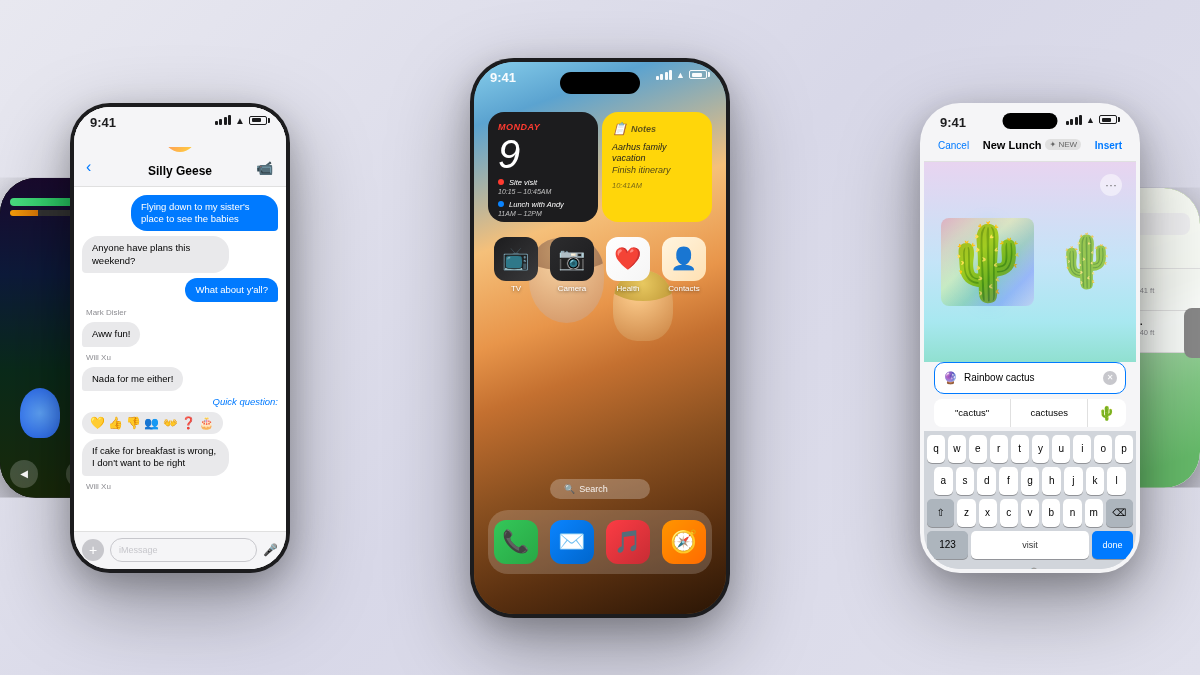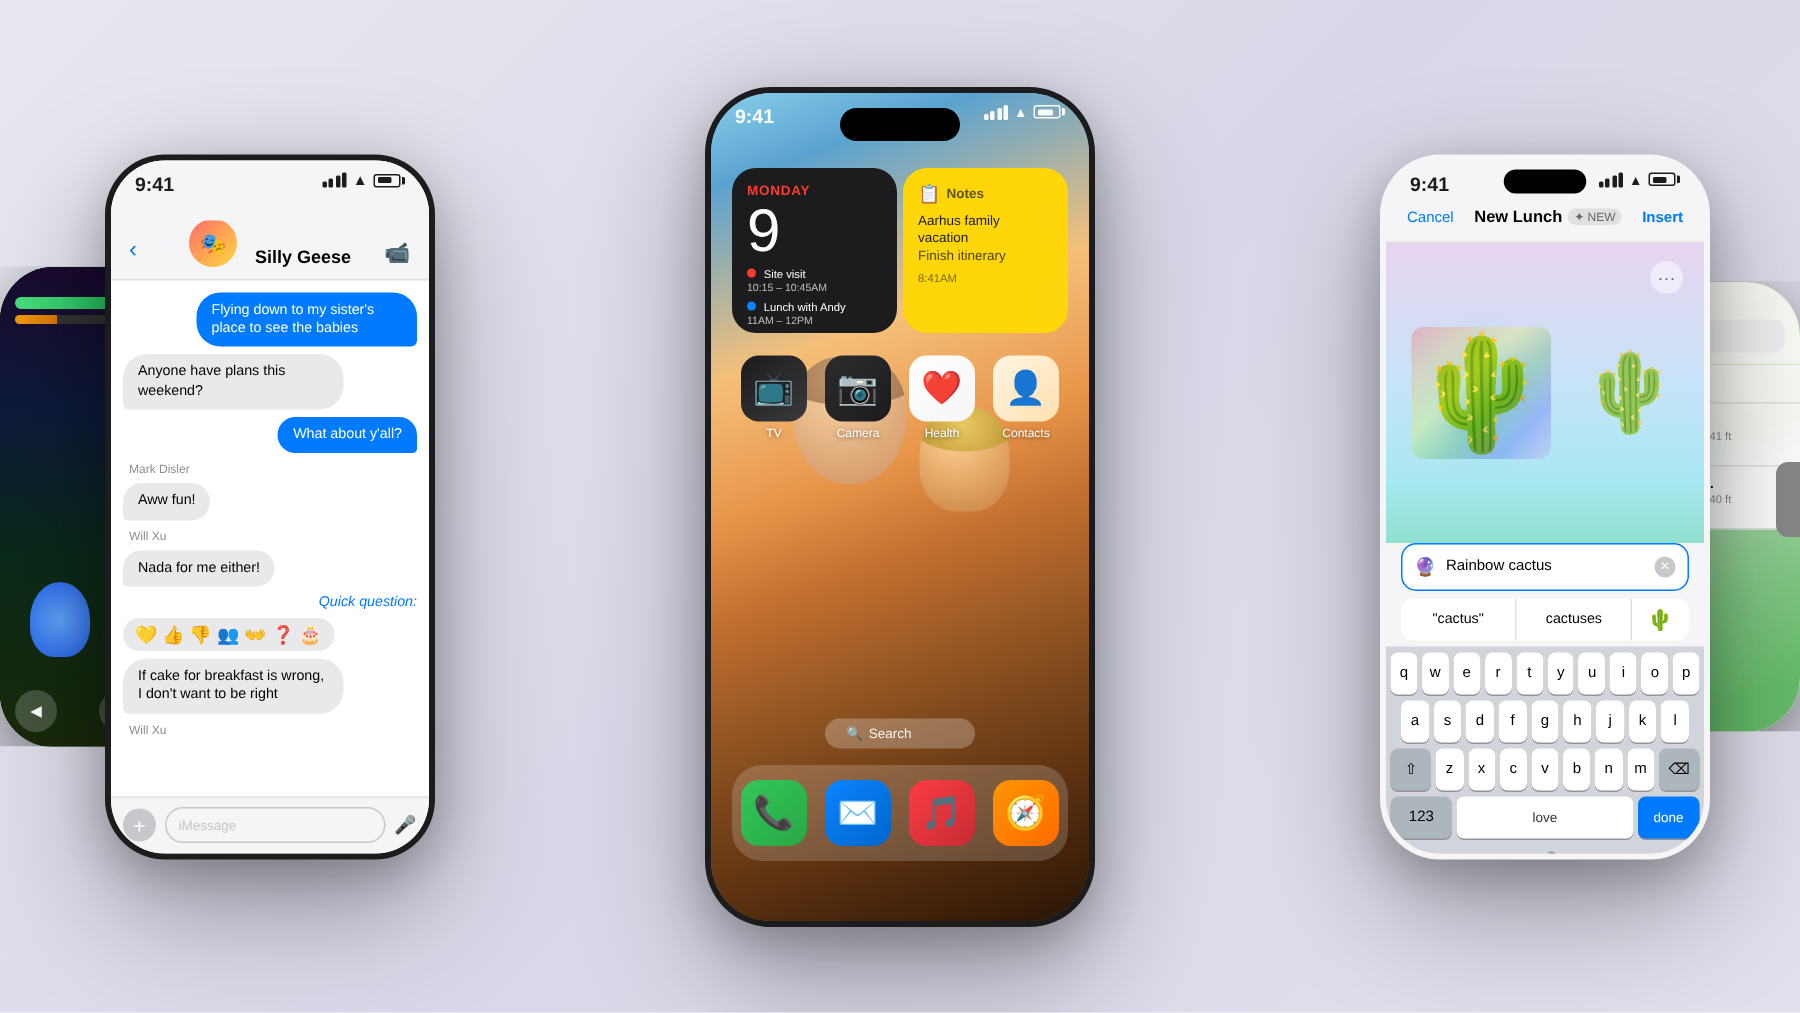--- a/index.html
+++ b/index.html
@@ -374,20 +374,21 @@
     }
 
     
     .widgets-area {
       position: absolute;
       top: 50px;
       left: 14px;
       right: 14px;
       display: flex;
       gap: 4px;
+      font-style: italic;
     }
     .widget-calendar {
       flex: 1;
       height: 110px;
       background: #1c1c1e;
       border-radius: 16px;
       overflow: hidden;
       padding: 10px;
     }
     .widget-cal-header {
@@ -883,21 +884,21 @@
             <div class="battery-body">
                 <div class="battery-fill" style="width:75%"></div>
               </div>
             <div class="battery-tip"></div>
           </div>
         </div>
       </div>
 
       <div class="messages-header">
         <span class="msg-back">‹</span>
-        <div style="display:flex;flex-direction:row;align-items:flex-end;gap:12px;">
+        <div style="display:flex;flex-direction:column;align-items:center;gap:12px;">
           <div class="msg-avatar">🎭</div>
           <div class="msg-name">Silly Geese</div>
         </div>
         <span class="msg-video">📹</span>
       </div>
 
       <div class="messages-body">
         <div class="msg-bubble msg-outgoing">Flying down to my sister's place to see the babies</div>
         <div class="msg-bubble msg-incoming">Anyone have plans this weekend?</div>
         <div class="msg-bubble msg-outgoing">What about y'all?</div>
@@ -978,21 +979,21 @@
 
         <div class="widget-notes">
           <div class="widget-notes-header">
             <span class="widget-notes-icon">📋</span>
             <span class="widget-notes-title">Notes</span>
           </div>
           <div class="widget-notes-content">
             <div>Aarhus family vacation</div>
             <div style="opacity:0.8;">Finish itinerary</div>
           </div>
-          <div class="widget-notes-time">8:41AM</div>
+          <div class="widget-notes-time">10:41AM</div>
         </div>
       </div>
 
       <div style="position:absolute;top:175px;left:14px;right:14px;">
         <div class="app-row">
           <div class="app-icon">
             <div class="app-icon-img icon-tv">📺</div>
             <span class="app-icon-label">TV</span>
           </div>
           <div class="app-icon">
@@ -1133,21 +1134,21 @@
           <div class="kb-key">c</div>
           <div class="kb-key">v</div>
           <div class="kb-key">b</div>
           <div class="kb-key">n</div>
           <div class="kb-key">m</div>
           <div class="kb-key dark wide">⌫</div>
         </div>
 
         <div class="kb-bottom-row">
           <div class="kb-key dark kb-numbers" style="flex:1.4;">123</div>
-          <div class="kb-key kb-space space-key">love</div>
+          <div class="kb-key kb-space space-key">visit</div>
           <div class="kb-key blue kb-done" style="flex:1.4;">done</div>
         </div>
 
         <div style="display:flex;justify-content:center;padding:4px 0;background:#d1d5db;">
           <span style="font-size:14px;color:#666;">🎤</span>
         </div>
       </div>
     </div>
   </div>
 

